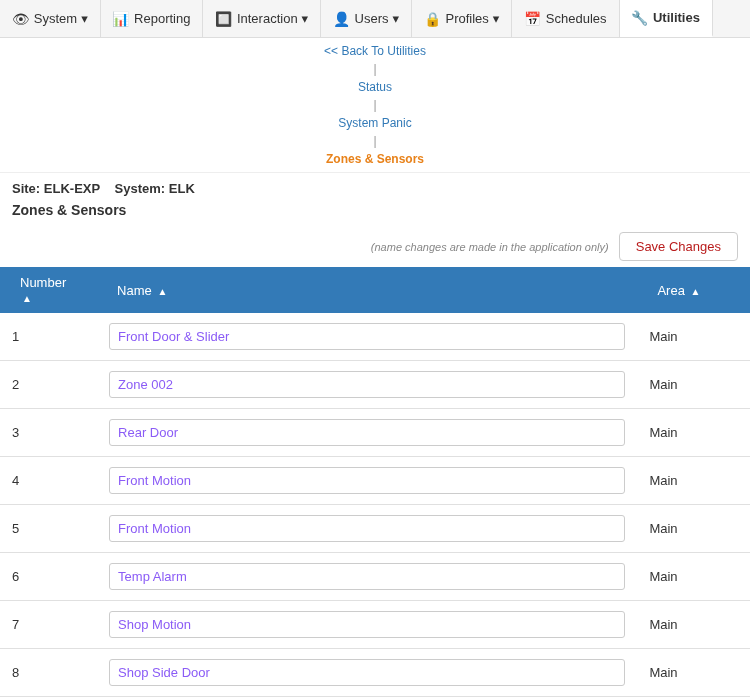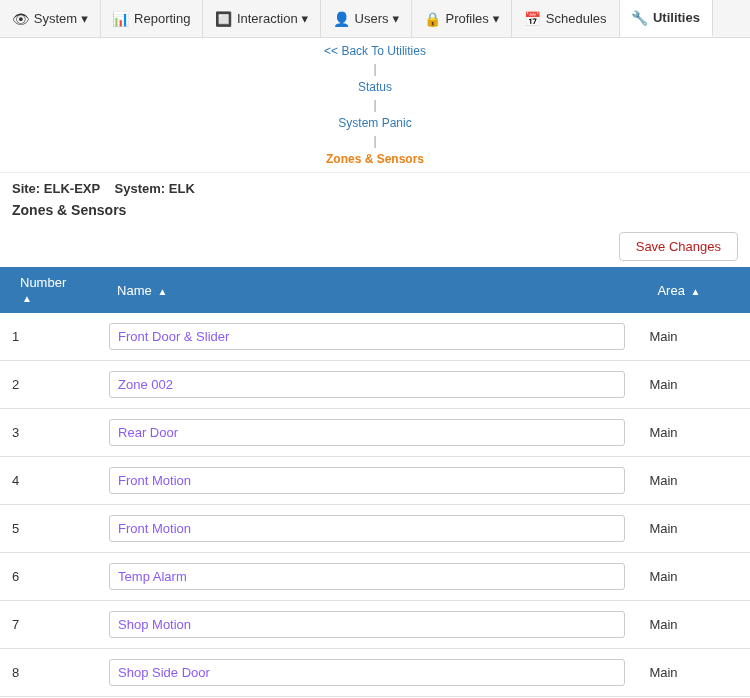--- a/index.html
+++ b/index.html
@@ -168,20 +168,21 @@
   <span>Site:</span>
   <span>ELK-EXP</span>
   &nbsp;&nbsp;
   <span>System:</span>
   <span>ELK</span>
 </div>
 
 <div class="page-title">Zones &amp; Sensors</div>
 
 <div class="save-bar">
+  <span class="save-note">(name changes are made in the application only)</span>
   <button class="save-btn">Save Changes</button>
 </div>
 
 <table class="data-table">
   <thead>
     <tr>
       <th>
         <span>Number</span>
         <span class="sort-icon">▲</span>
       </th>

